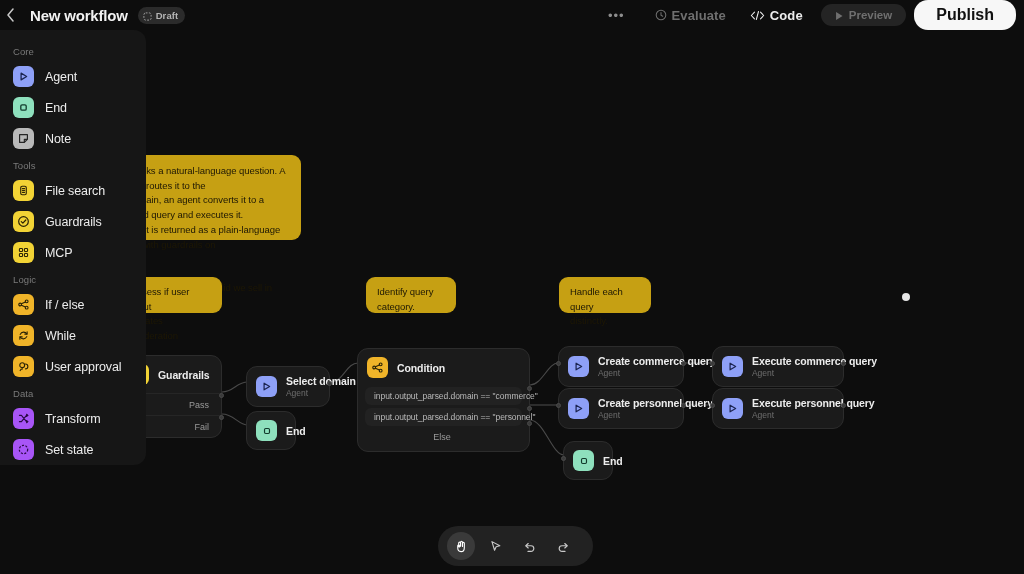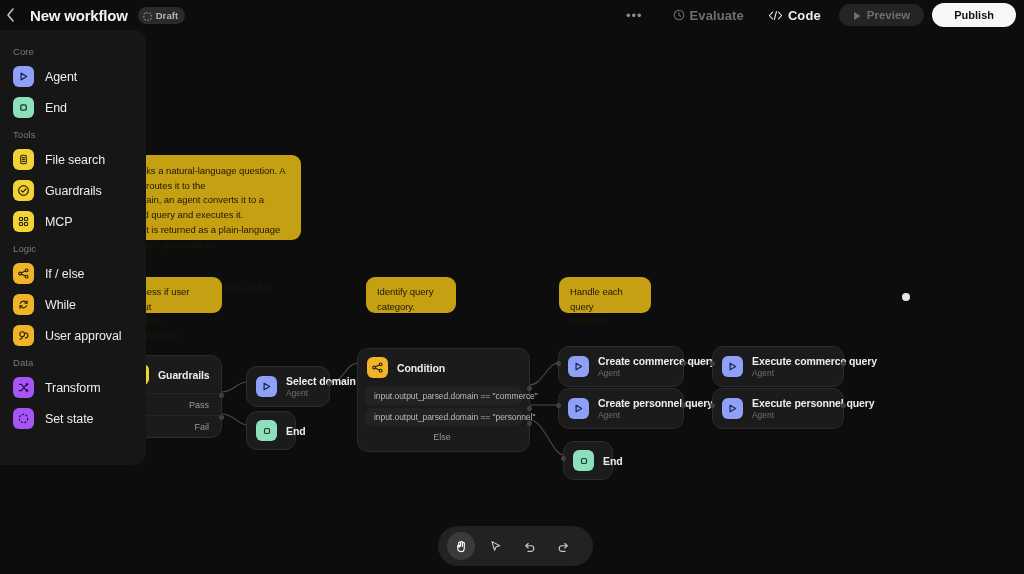--- a/index.html
+++ b/index.html
@@ -45,21 +45,21 @@
   }
   .hdr-action.dim { color:#6f6f6f; }
   .hdr-action.on  { color:#ededed; }
   .preview-pill {
     display:flex; align-items:flex-end; gap:5px;
     background:#242424; color:#6f6f6f;
     font-size:11.5px; font-weight:600;
     padding:5px 14px; border-radius:14px; cursor:pointer; margin-left:4px;
   }
   .publish-btn {
-    background:#f7f7f7; color:#111; font-size:11px; font-weight:700;
+    background:#f7f7f7; color:#111; font-size:16px; font-weight:700;
     padding:6px 22px; border-radius:14px; cursor:pointer; margin-left:4px;
   }
 
   
   .sidebar {
     position:absolute; left:0; top:30px; width:146px; height:435px;
     background:#161616; border-radius:0 12px 12px 0;
     padding:10px 0 8px 0; z-index:30; overflow:hidden;
   }
   .sb-group {
@@ -396,20 +396,29 @@
 
     <div class="sb-item">
       <div class="sb-ico" style="background:#8ee0bd;">
         <svg width="13" height="13" viewBox="0 0 14 14" fill="none">
           <rect x="4.1" y="4.1" width="5.8" height="5.8" rx="1.4" stroke="#123a2c" stroke-width="1.4"></rect>
         </svg>
       </div>
       <div class="sb-label">End</div>
     </div>
 
+    <div class="sb-item">
+      <div class="sb-ico" style="background:#b9b9b9;">
+        <svg width="13" height="13" viewBox="0 0 14 14" fill="none">
+          <path d="M2.8 2.8h8.4v5.1l-3.3 3.3H2.8z" stroke="#252525" stroke-width="1.25" stroke-linejoin="round"></path>
+          <path d="M11.2 7.9H7.9v3.3" stroke="#252525" stroke-width="1.25" stroke-linejoin="round"></path>
+        </svg>
+      </div>
+      <div class="sb-label">Note</div>
+    </div>
 
     <div class="sb-group">Tools</div>
 
     <div class="sb-item">
       <div class="sb-ico" style="background:#f2d335;">
         <svg width="13" height="13" viewBox="0 0 14 14" fill="none">
           <rect x="4" y="2.4" width="6" height="9.2" rx="1.6" stroke="#2b2306" stroke-width="1.25"></rect>
           <path d="M5.8 5h2.4M5.8 7h2.4M5.8 9h2.4" stroke="#2b2306" stroke-width="1.15" stroke-linecap="round"></path>
         </svg>
       </div>

